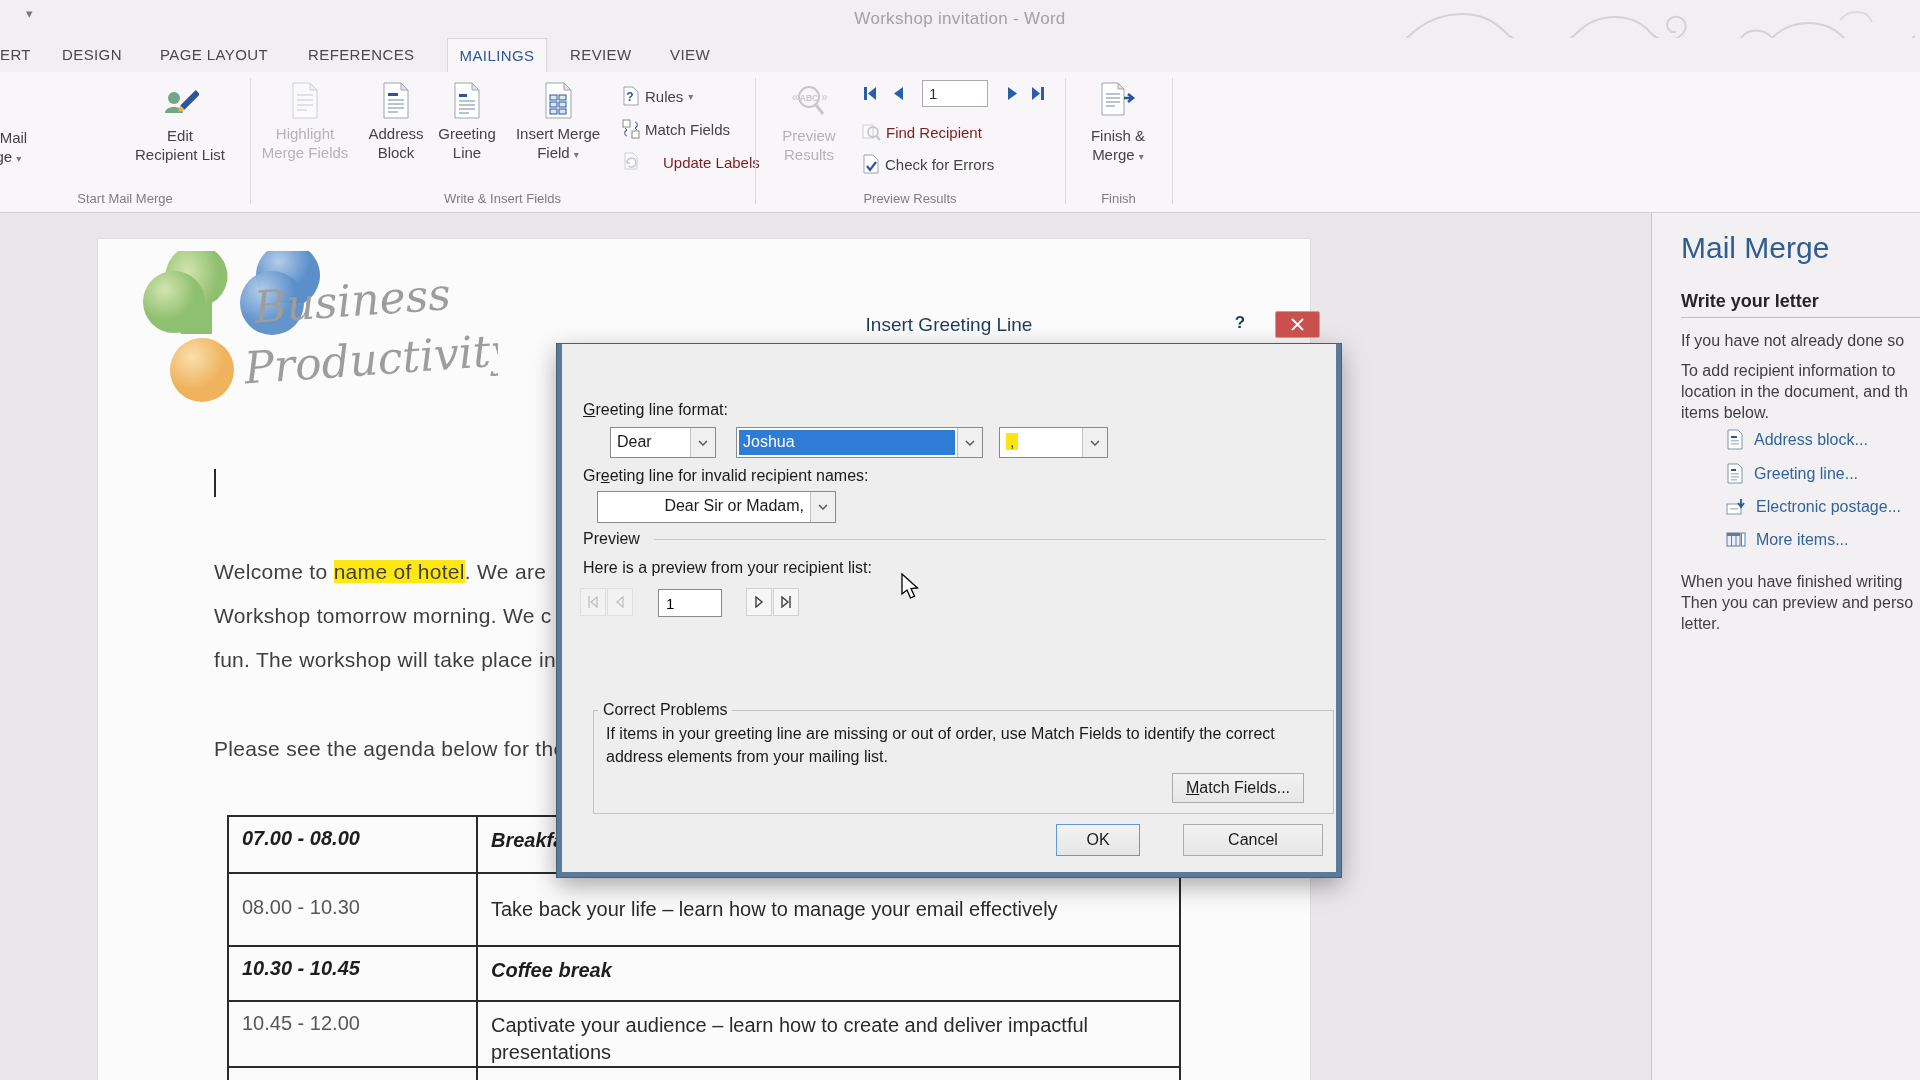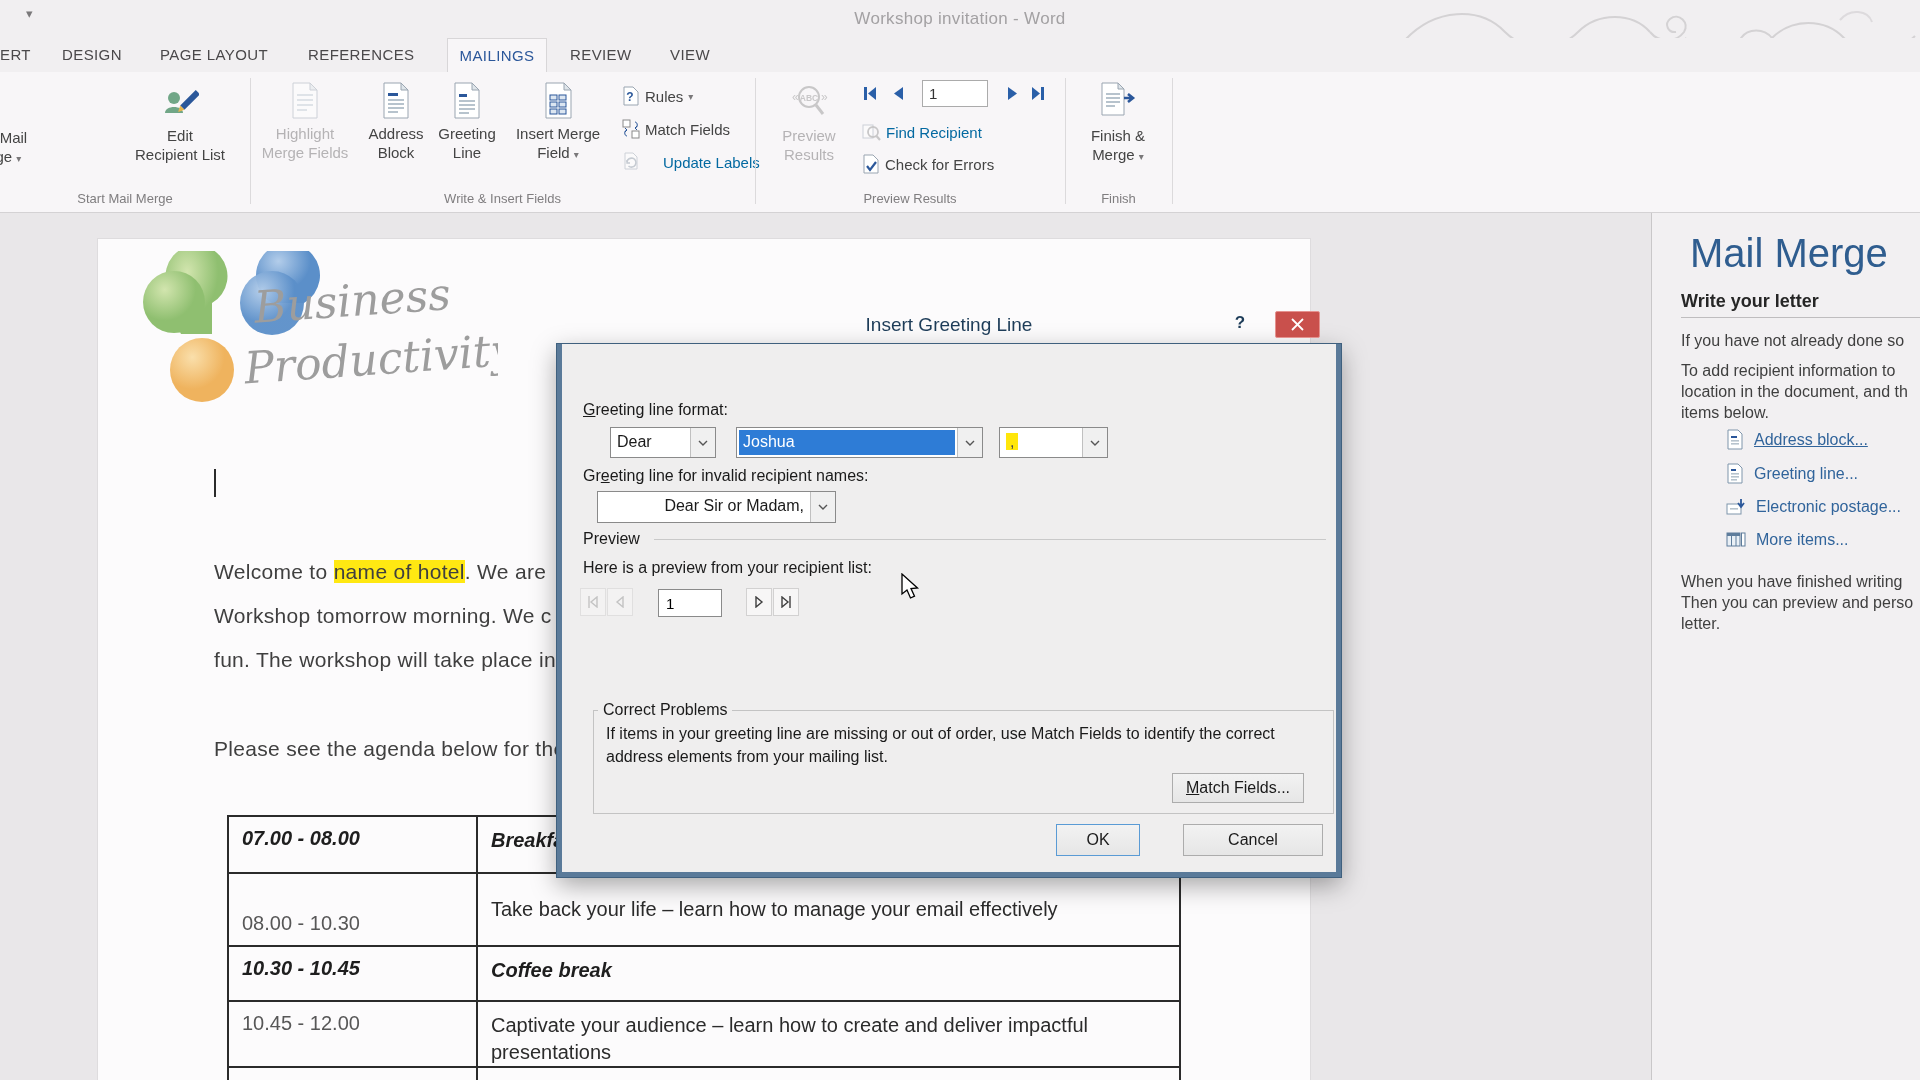--- a/index.html
+++ b/index.html
@@ -25,21 +25,21 @@
   .rgroup-label{position:absolute;top:119px;font-size:13px;color:#7f7d7f;text-align:center;}
   .rdivider{position:absolute;top:6px;height:126px;width:1px;background:#dcdadc;}
   .bigbtn{position:absolute;top:6px;height:126px;text-align:center;font-size:15px;color:#444;
     cursor:pointer;}
   .bigbtn .bicon{display:block;margin:4px auto 4px auto;}
   .bigbtn .l{display:block;line-height:19px;}
   .bigbtn.disabled{color:#b5b3b5;}
   .bigbtn.disabled svg{opacity:.45;}
   .smallbtn{position:absolute;height:24px;display:flex;align-items:center;gap:5px;
     font-size:15px;color:#444;cursor:pointer;white-space:nowrap;}
-  .smallbtn.disabled{color:#0369a1;}
+  .smallbtn.disabled{color:#7f1d1d;}
   .smallbtn.disabled svg{opacity:.45;}
   .drop{font-size:10px;color:#7a787a;}
   .recbox{position:absolute;width:66px;height:27px;background:#fff;border:1px solid #ababab;
     font-size:15px;color:#333;padding:3px 6px;}
   .navbtn{position:absolute;width:24px;height:27px;display:flex;align-items:center;justify-content:center;cursor:pointer;}
 
   
   .canvas{position:absolute;left:0;top:213px;width:1651px;height:867px;background:#e9e7e9;}
   .page{position:absolute;left:98px;top:26px;width:1212px;height:900px;background:#fcfbfc;
     box-shadow:0 0 0 1px #dedcde;}
@@ -52,21 +52,21 @@
   .ag-row{display:flex;}
   .ag-cell{border-right:2px solid #2b2b2b;border-bottom:2px solid #2b2b2b;padding:10px 13px;}
   .ag-time{width:249px;flex:none;}
   .ag-act{flex:1;line-height:27px;}
   .emph{font-weight:bold;font-style:italic;color:#1e1e1e;}
   .plain{color:#575757;}
 
   
   .taskpane{position:absolute;left:1651px;top:213px;width:269px;height:867px;background:#f2f0f2;
     border-left:1px solid #c9c7c9;overflow:hidden;}
-  .tp-title{position:absolute;left:38px;top:18px;font-size:40px;color:#2f5d8f;}
+  .tp-title{position:absolute;left:29px;top:18px;font-size:30px;color:#2f5d8f;}
   .tp-head{position:absolute;left:29px;top:78px;font-size:18px;font-weight:bold;color:#262626;}
   .tp-rule{position:absolute;left:29px;top:104px;width:300px;height:1px;background:#bfbdbf;}
   .tp-p{position:absolute;left:29px;font-size:16px;color:#3f3f3f;white-space:nowrap;line-height:21px;}
   .tp-link{position:absolute;left:74px;display:flex;align-items:center;gap:10px;font-size:16px;
     color:#31649b;white-space:nowrap;cursor:pointer;}
 
   
   .dialog{position:absolute;left:557px;top:344px;width:784px;height:533px;background:#efeeee;
     border:5px solid #5a7a99;border-top:none;box-shadow:0 8px 24px rgba(0,0,0,.35);
     outline:1px solid #3f607e;font-size:16px;color:#1a1a1a;}
@@ -355,21 +355,21 @@
       <div class="docline" style="left:116px;top:365px;">Workshop tomorrow morning. We c</div>
       <div class="docline" style="left:116px;top:409px;">fun. The workshop will take place in</div>
       <div class="docline" style="left:116px;top:498px;">Please see the agenda below for the</div>
 
       <div class="agenda">
         <div class="ag-row" style="height:57px;">
           <div class="ag-cell ag-time emph">07.00 - 08.00</div>
           <div class="ag-cell ag-act emph">Breakfast</div>
         </div>
         <div class="ag-row" style="height:73px;">
-          <div class="ag-cell ag-time plain" style="padding-top:38px;">08.00 - 10.30</div>
+          <div class="ag-cell ag-time plain" style="padding-top:22px;">08.00 - 10.30</div>
           <div class="ag-cell ag-act" style="padding-top:22px;">Take back your life – learn how to manage your email effectively</div>
         </div>
         <div class="ag-row" style="height:55px;">
           <div class="ag-cell ag-time emph">10.30 - 10.45</div>
           <div class="ag-cell ag-act emph">Coffee break</div>
         </div>
         <div class="ag-row" style="height:66px;">
           <div class="ag-cell ag-time plain">10.45 - 12.00</div>
           <div class="ag-cell ag-act">Captivate your audience – learn how to create and deliver impactful presentations</div>
         </div>
@@ -383,21 +383,21 @@
 
   <div class="taskpane">
     <div class="tp-title">Mail Merge</div>
     <div class="tp-head">Write your letter</div>
     <div class="tp-rule"></div>
     <div class="tp-p" style="top:117px;">If you have not already done so</div>
     <div class="tp-p" style="top:147px;">To add recipient information to</div>
     <div class="tp-p" style="top:168px;">location in the document, and th</div>
     <div class="tp-p" style="top:189px;">items below.</div>
 
-    <div class="tp-link" style="top:216px;text-decoration:underline;">
+    <div class="tp-link" style="top:216px;">
       <svg width="18" height="21" viewBox="0 0 18 21">
           <path d="M2 1 h10 l4 4 v15 h-14 z" fill="#fff" stroke="#7f95ab"></path>
           <rect x="5" y="7" width="6" height="2" fill="#2b579a"></rect>
           <g fill="#b7c3cd">
             <rect x="5" y="11" width="8" height="1.6"></rect>
             <rect x="5" y="14" width="8" height="1.6"></rect>
           </g>
         </svg>
       <span>Address block...</span>
     </div>

